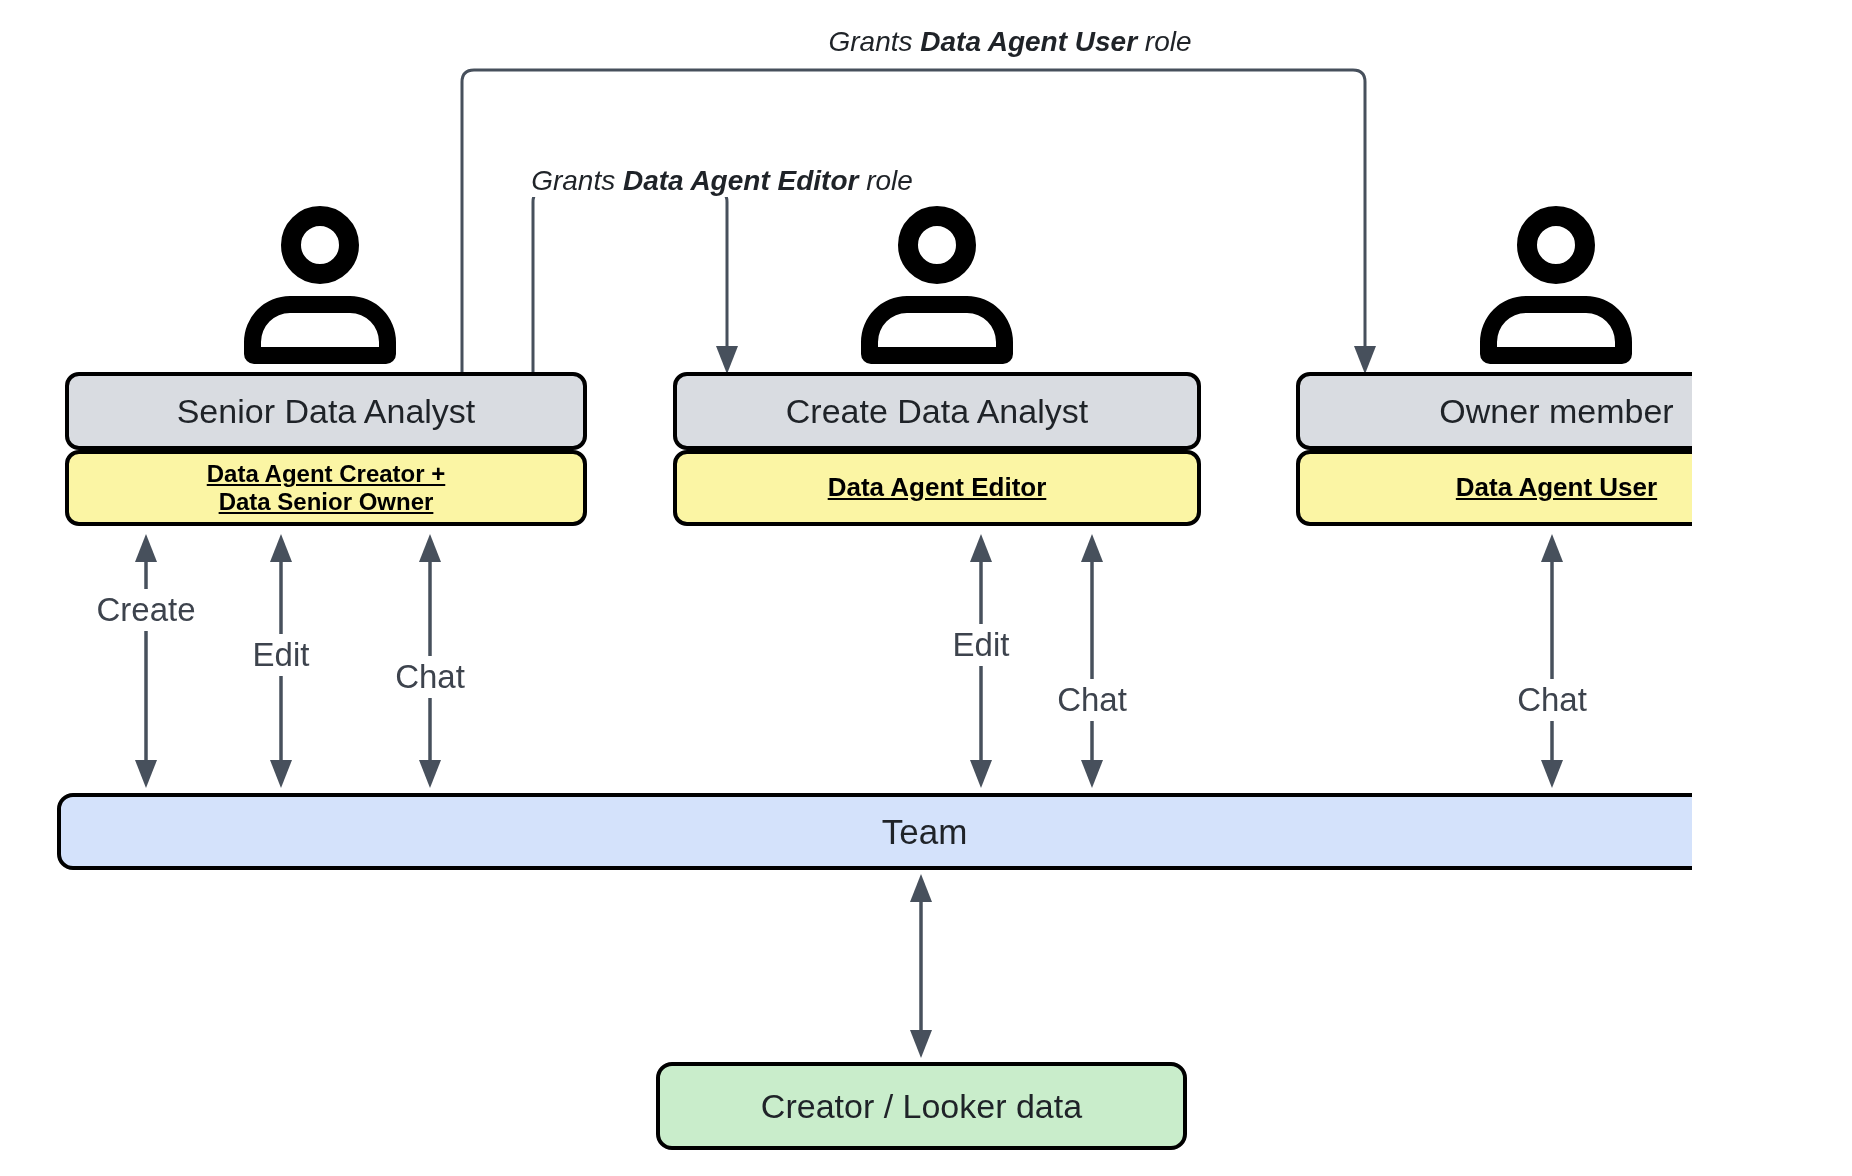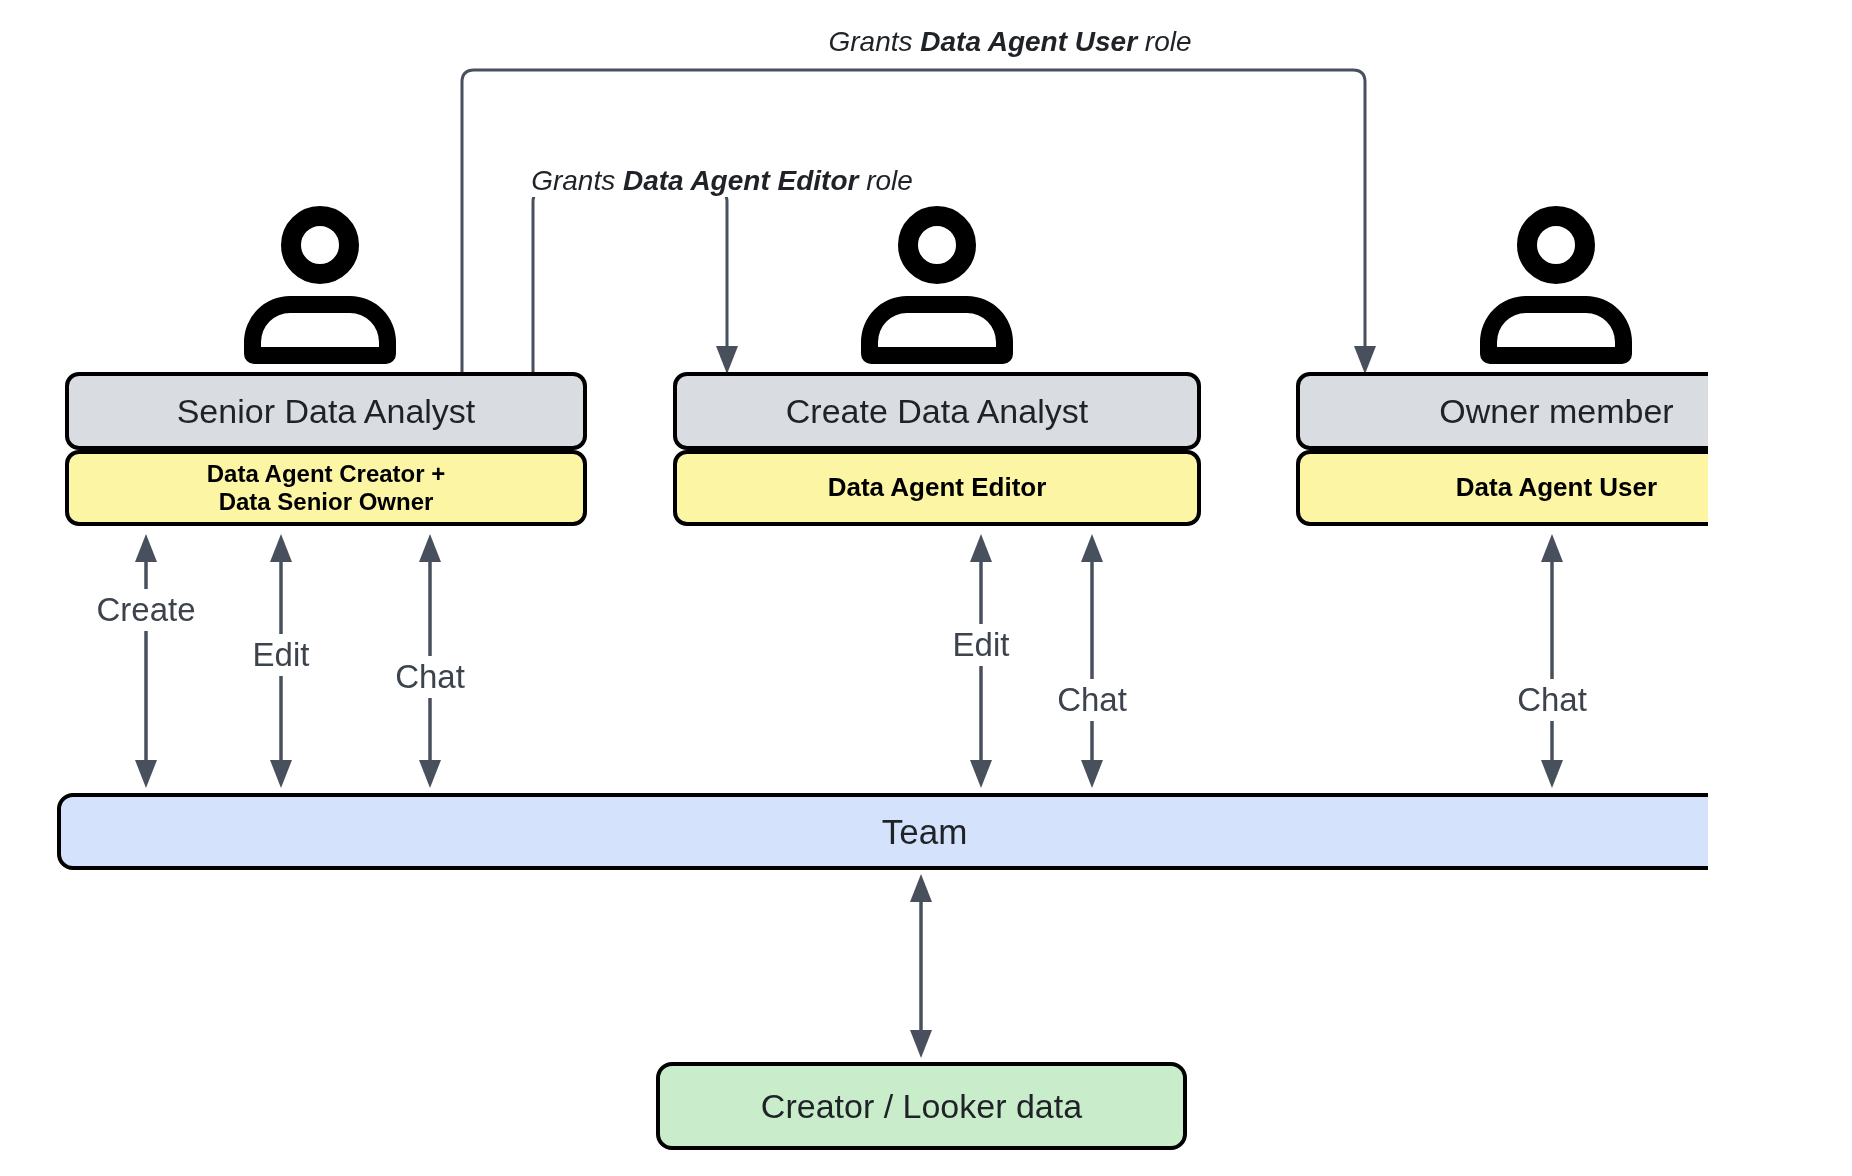--- a/index.html
+++ b/index.html
@@ -2,42 +2,42 @@
 <html style="--box-gray: #d9dce1; --role-yellow: #fbf5a4; --agent-blue: #d4e2fb; --data-green: #c9edcb; --line: #47505c; --border: #000000; --text: #1f2328; --label-text: #3d434d;"><head>
 <meta charset="utf-8">
 <style>
   :root{
     --box-gray:#d9dce1; --role-yellow:#fbf5a4; --agent-blue:#d4e2fb;
     --data-green:#c9edcb; --line:#47505c; --border:#000000;
     --text:#1f2328; --label-text:#3d434d;
   }
   html,body{margin:0;padding:0;}
   body{background:#fff;font-family:"Liberation Sans", sans-serif;}
-  .canvas{position:relative;width:1692px;height:1176px;background:#fff;overflow:hidden;padding-left:16px;}
+  .canvas{position:relative;width:1692px;height:1176px;background:#fff;overflow:hidden;}
 
   .connectors{position:absolute;left:0;top:0;width:1852px;height:1176px;}
   .connectors .loop{fill:none;stroke:var(--line);stroke-width:3;}
   .connectors .shaft{stroke:var(--line);stroke-width:3.5;}
   .connectors .head{fill:var(--line);stroke:none;}
 
   .grant-label{position:absolute;transform:translateX(-50%);white-space:nowrap;
     font-style:italic;font-size:28px;color:var(--text);background:#fff;padding:0 10px;}
   .grant-label .role{font-weight:700;}
 
   .person{position:absolute;top:206px;width:152px;display:flex;flex-direction:column;align-items:center;}
   .person .head-shape{width:38px;height:38px;border:20px solid var(--border);border-radius:50%;background:#fff;}
   .person .shoulders-shape{margin-top:12px;width:152px;height:68px;border:17px solid var(--border);
     border-radius:46px 46px 10px 10px;background:#fff;box-sizing:border-box;}
 
   .title-box{position:absolute;top:372px;height:78px;box-sizing:border-box;background:var(--box-gray);
     border:4px solid var(--border);border-radius:14px;display:flex;align-items:center;justify-content:center;
     font-size:34px;color:var(--text);}
   .role-box{position:absolute;top:450px;height:76px;box-sizing:border-box;background:var(--role-yellow);
     border:4px solid var(--border);border-radius:14px;display:flex;flex-direction:column;
-    align-items:center;justify-content:center;font-weight:700;color:#000;}
+    align-items:center;justify-content:center;font-weight:700;color:#000;text-decoration:underline;}
   .role-box .role-line{font-size:26px;line-height:1.2;}
   .role-box.two-line .role-line{font-size:24px;line-height:1.15;}
 
   .action-label{position:absolute;transform:translate(-50%,-50%);background:#fff;padding:2px 8px;
     font-size:33px;color:var(--label-text);white-space:nowrap;text-align:center;}
 
   .agent-bar{position:absolute;left:57px;top:793px;width:1735px;height:77px;box-sizing:border-box;
     background:var(--agent-blue);border:4px solid var(--border);border-radius:16px;
     display:flex;align-items:center;justify-content:center;font-size:35px;color:var(--text);}
 

